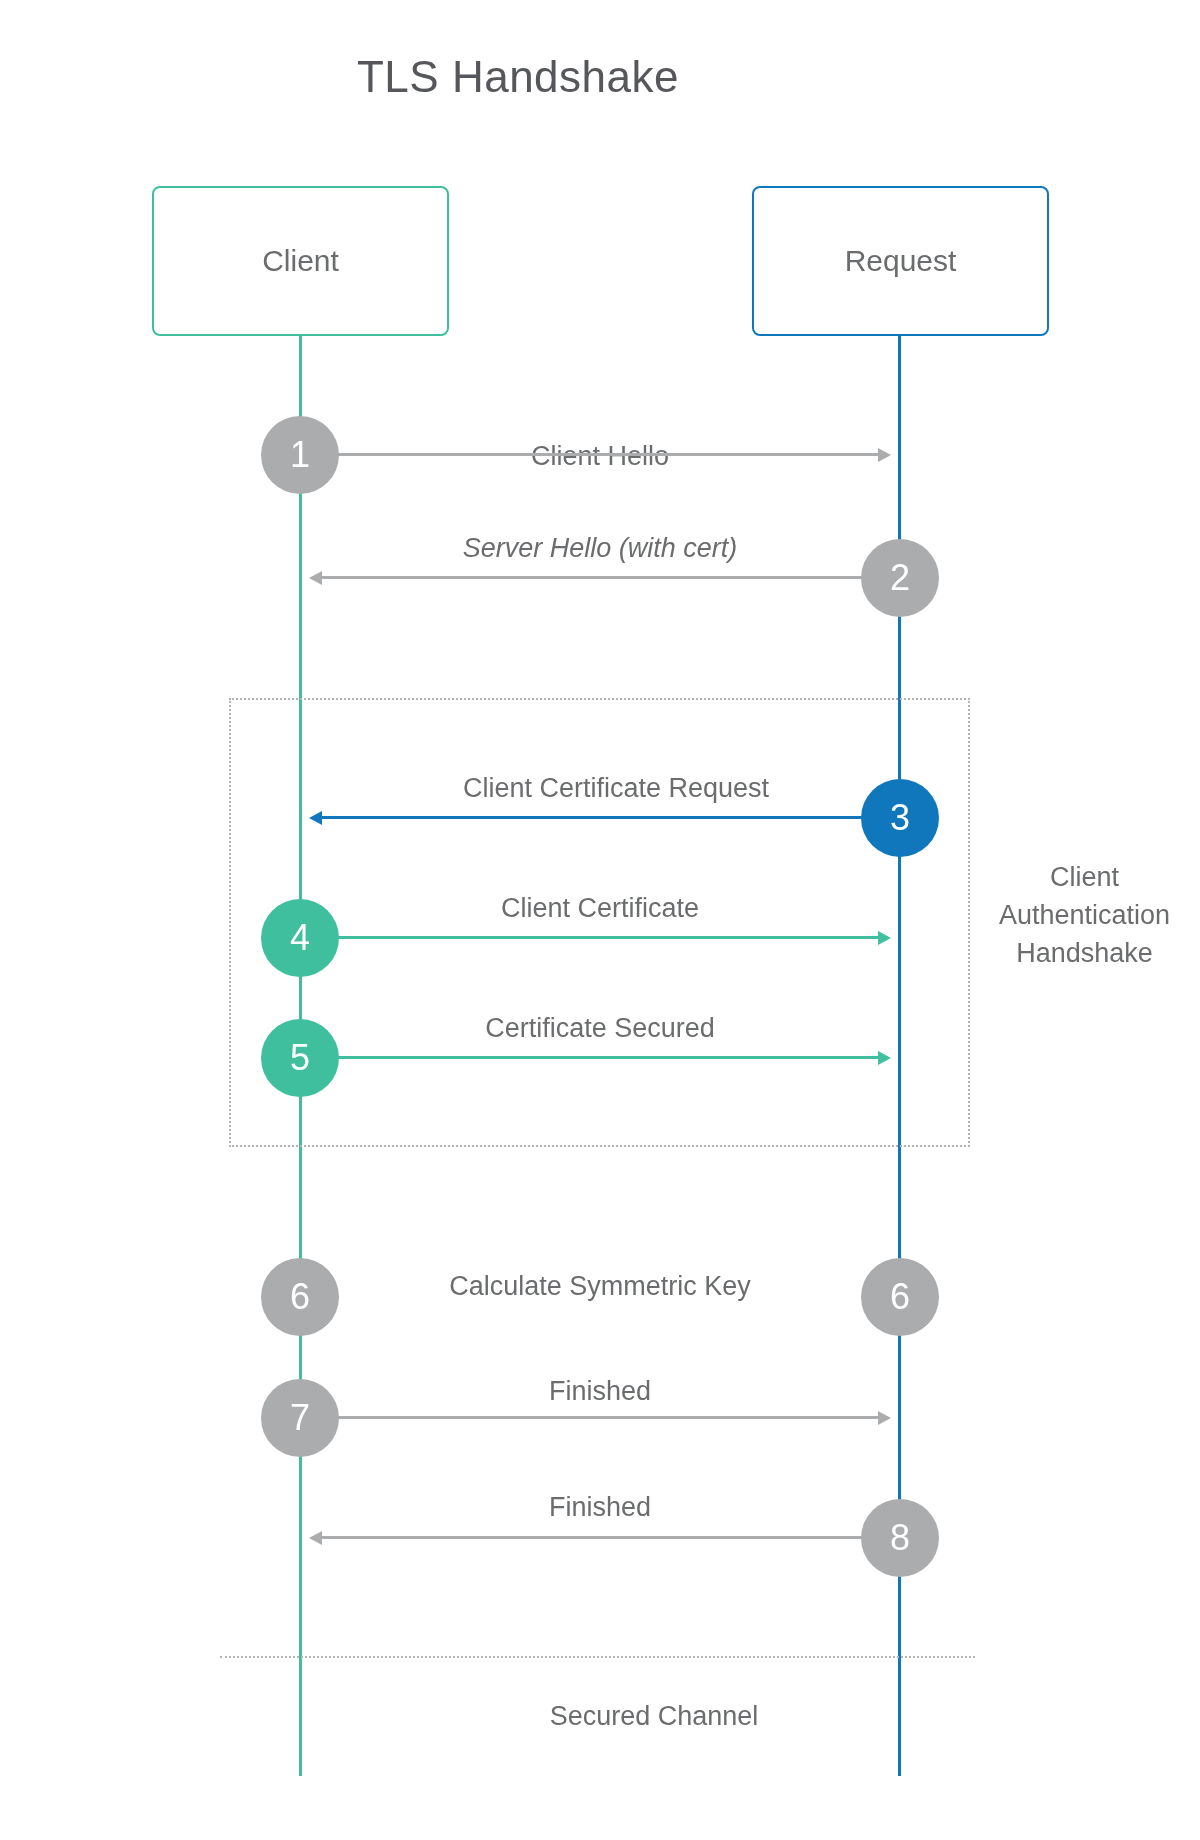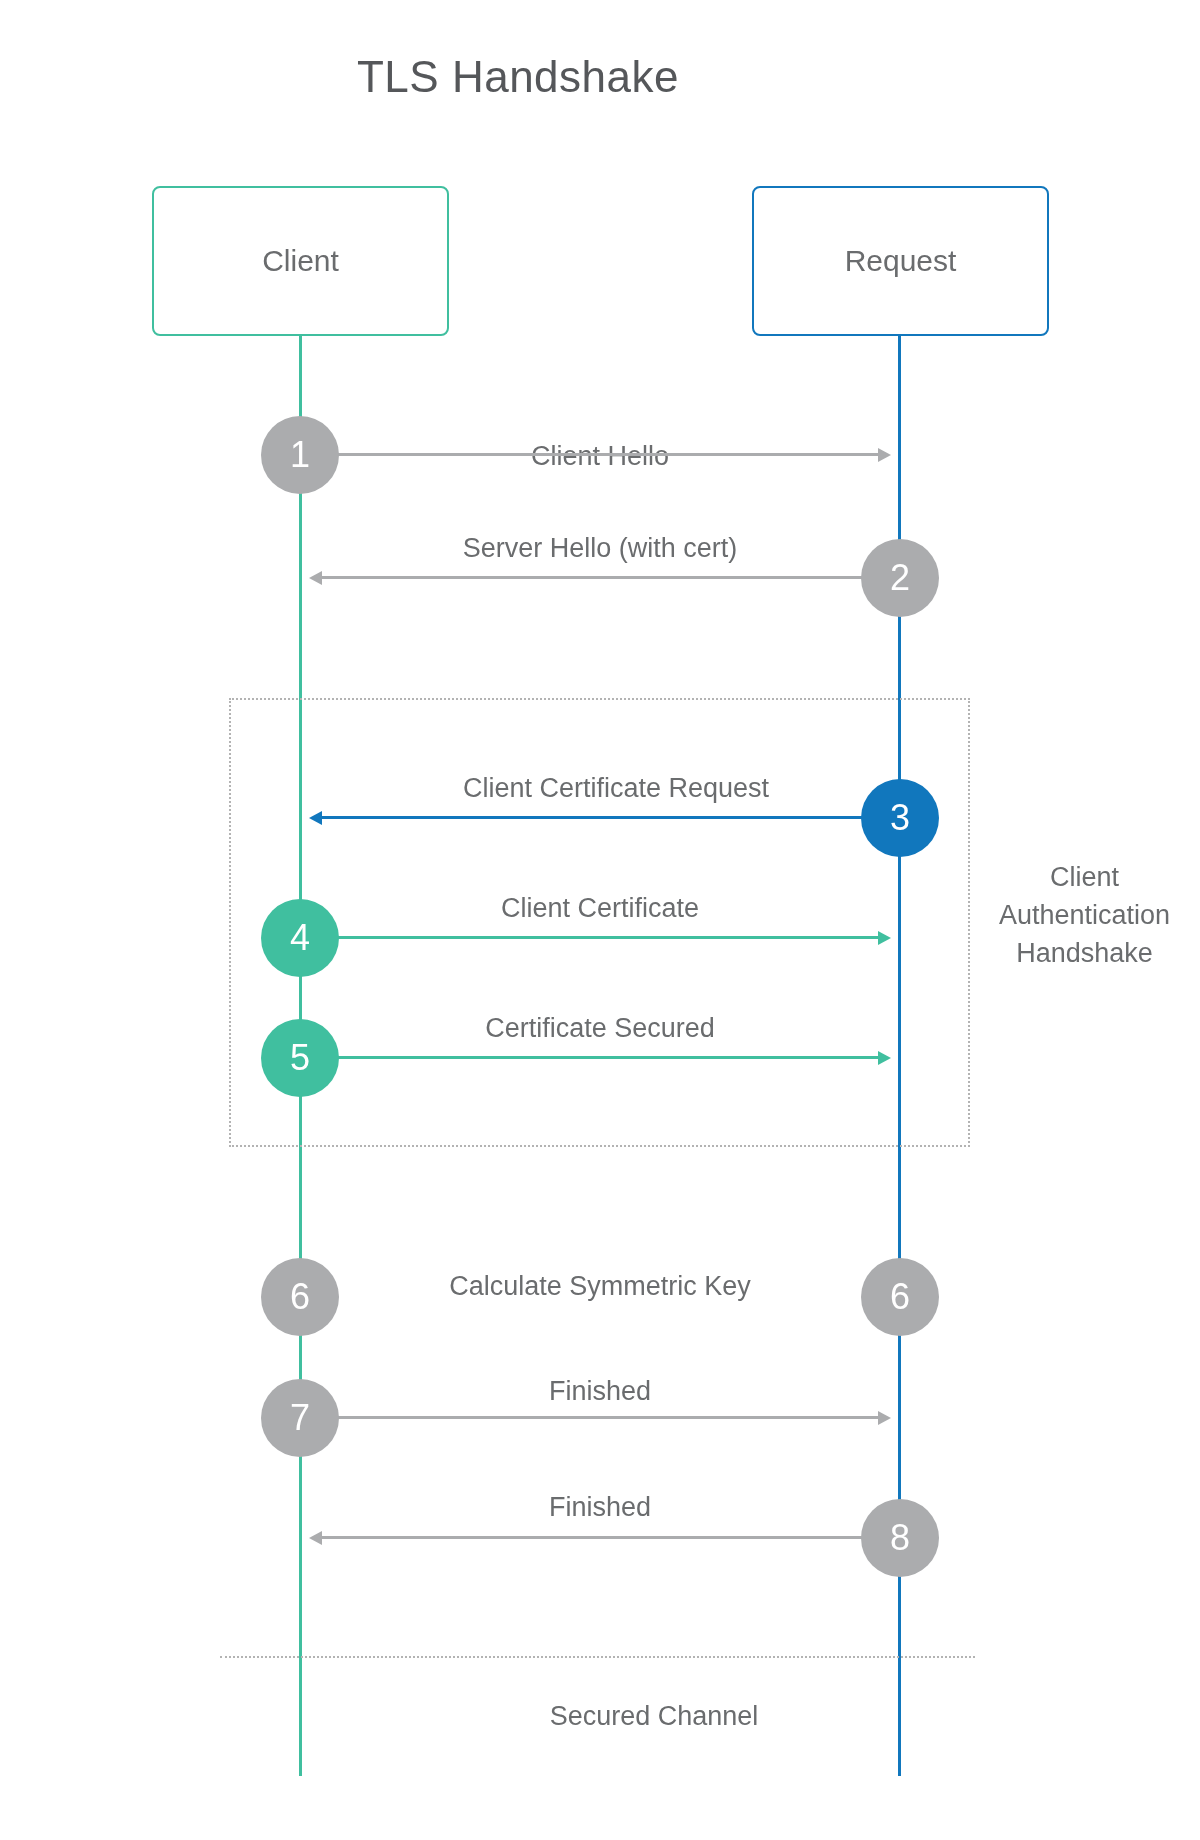--- a/index.html
+++ b/index.html
@@ -37,21 +37,21 @@
   .auth-label{
     position:absolute;left:982px;top:858px;width:205px;
     text-align:center;font-size:27px;line-height:38px;
     white-space:pre-line;color:var(--c-text,#6A6C6E);
   }
 
   .msg-label{
     position:absolute;left:300px;width:600px;text-align:center;
     font-size:27px;line-height:32px;color:var(--c-text,#6A6C6E);
   }
-  .l1{top:420px;margin-top:20px;} .l2{top:532px;} .l3{top:772px;margin-left:16px;} .l4{top:892px;}
+  .l1{top:420px;margin-top:20px;} .l2{top:532px;font-style:italic;} .l3{top:772px;margin-left:16px;} .l4{top:892px;}
   .l5{top:1012px;} .l6{top:1270px;} .l7{top:1375px;} .l8{top:1491px;}
 
   .arrow{position:absolute;height:3px;background:currentColor;}
   .arrow.right::after{
     content:"";position:absolute;right:-11px;top:50%;transform:translateY(-50%);
     width:0;height:0;
     border-left:13px solid currentColor;border-top:7px solid transparent;border-bottom:7px solid transparent;
   }
   .arrow.left::before{
     content:"";position:absolute;left:-11px;top:50%;transform:translateY(-50%);

